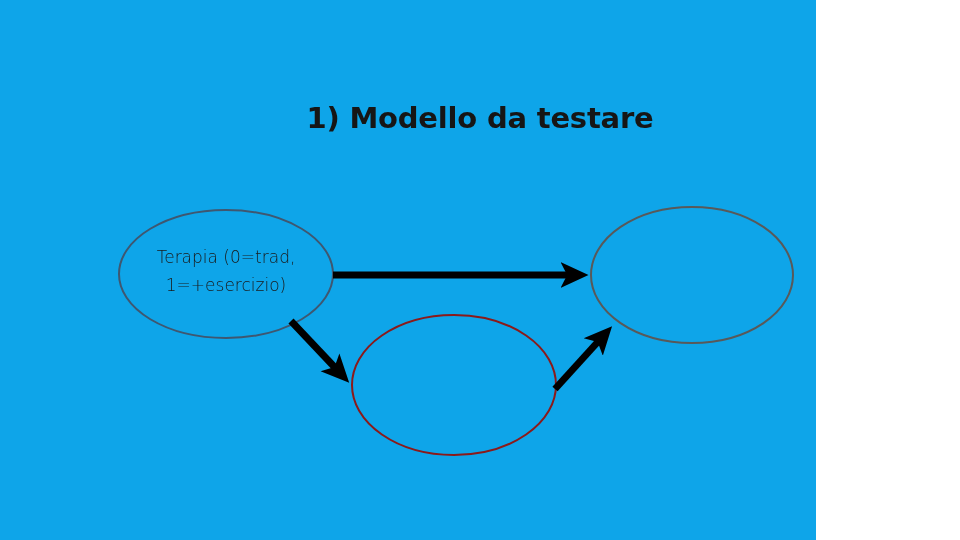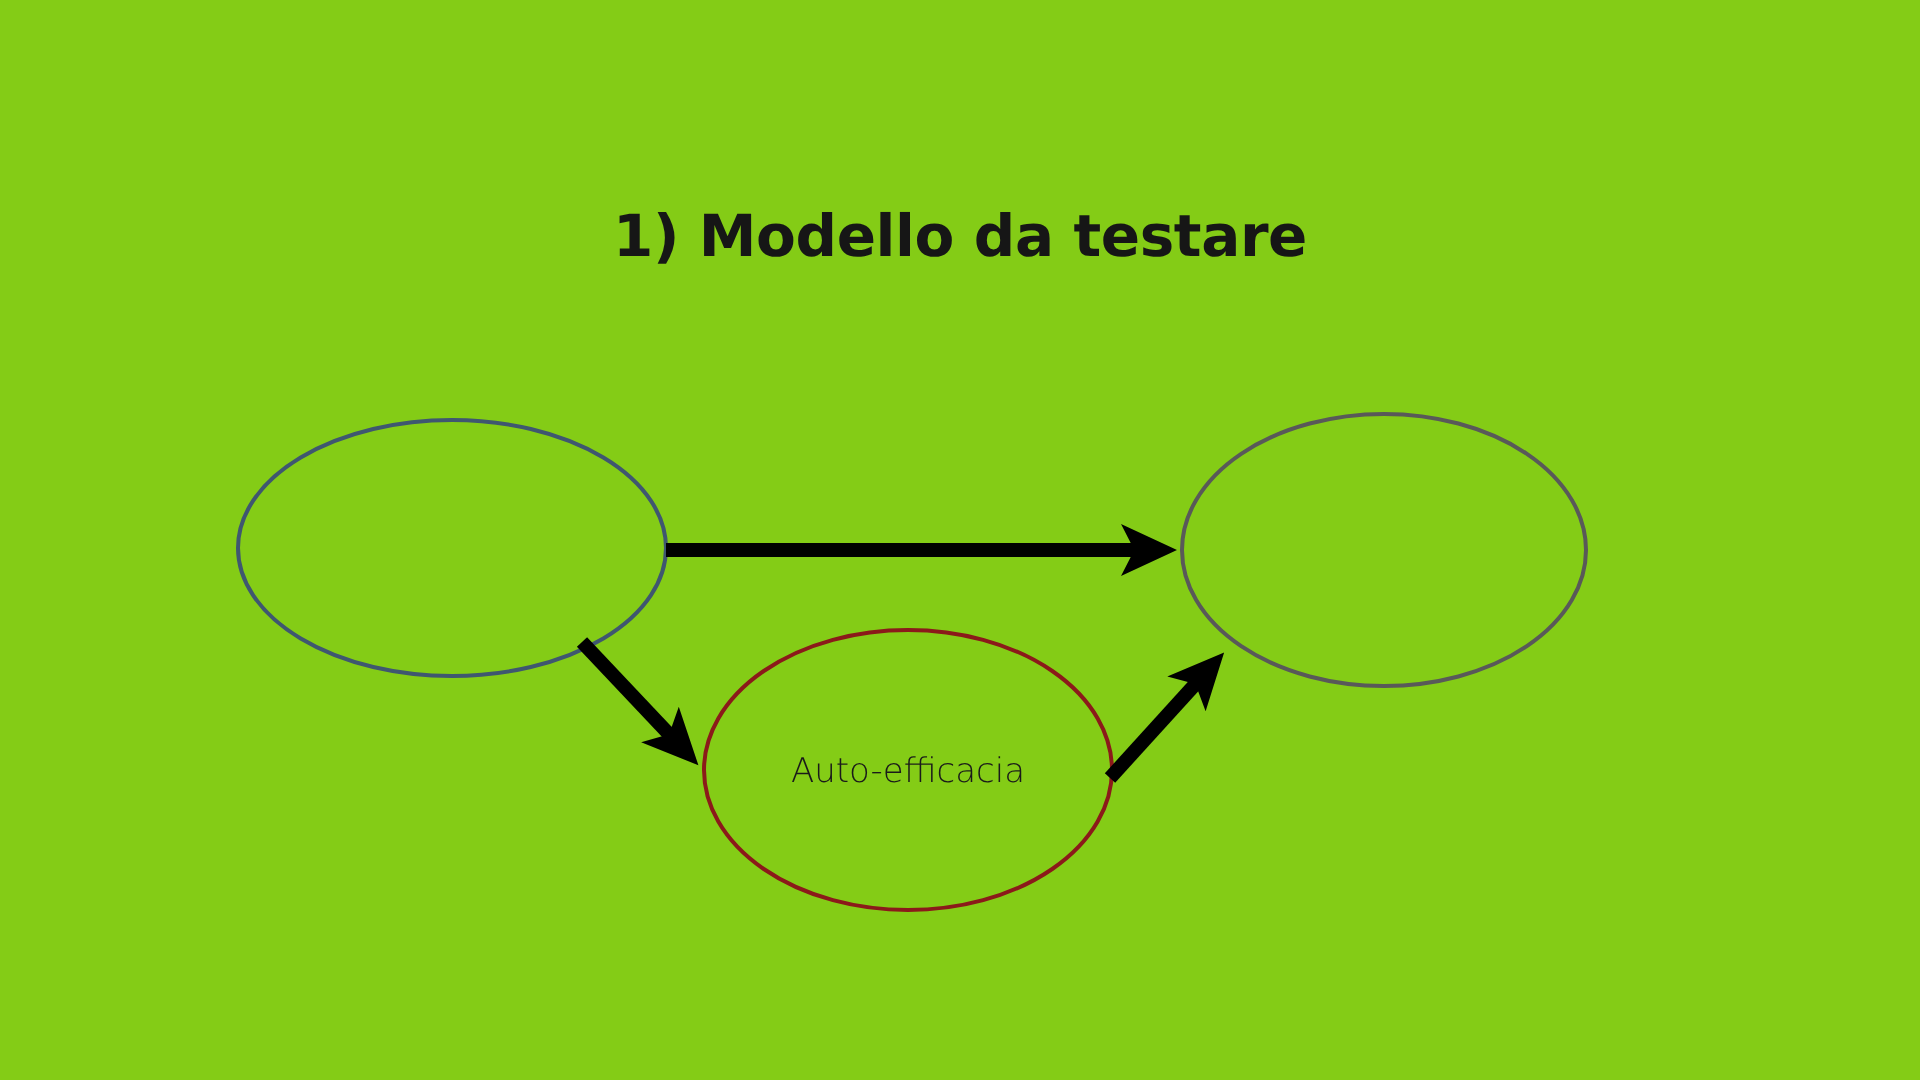--- a/index.html
+++ b/index.html
@@ -8,23 +8,23 @@
     background: #ffffff;
   }
   body {
     width: 960px;
     height: 540px;
     overflow: hidden;
     font-family: "DejaVu Sans", "Liberation Sans", sans-serif;
   }
   #slide {
     position: relative;
-    width: 960px;
+    width: 816px;
     height: 540px;
-    background: #84cc16;
+    background: #0ea5e9;
   }
   #title {
     position: absolute;
     left: 0;
     top: 101px;
     width: 960px;
     text-align: center;
     font-family: "DejaVu Sans", "Liberation Sans", sans-serif;
     font-weight: bold;
     font-size: 29px;
@@ -86,17 +86,18 @@
 
     <ellipse cx="454" cy="385" rx="102" ry="70" fill="none" stroke="#8b1a1a" stroke-width="2"></ellipse>
 
     <line x1="333" y1="275" x2="578" y2="275" stroke="#000000" stroke-width="7" marker-end="url(#arrowhead)"></line>
 
     <line x1="291" y1="321" x2="342" y2="375" stroke="#000000" stroke-width="7" marker-end="url(#arrowhead)"></line>
 
     <line x1="555" y1="389" x2="605" y2="334" stroke="#000000" stroke-width="7" marker-end="url(#arrowhead)"></line>
   </svg>
 
+  <div class="node-label" id="label-terapia">Terapia (0=trad,
+1=+esercizio)</div>
 
 
-  <div class="node-label" id="label-autoefficacia">Auto-efficacia</div>
 
 </div>
 
 </body></html>

